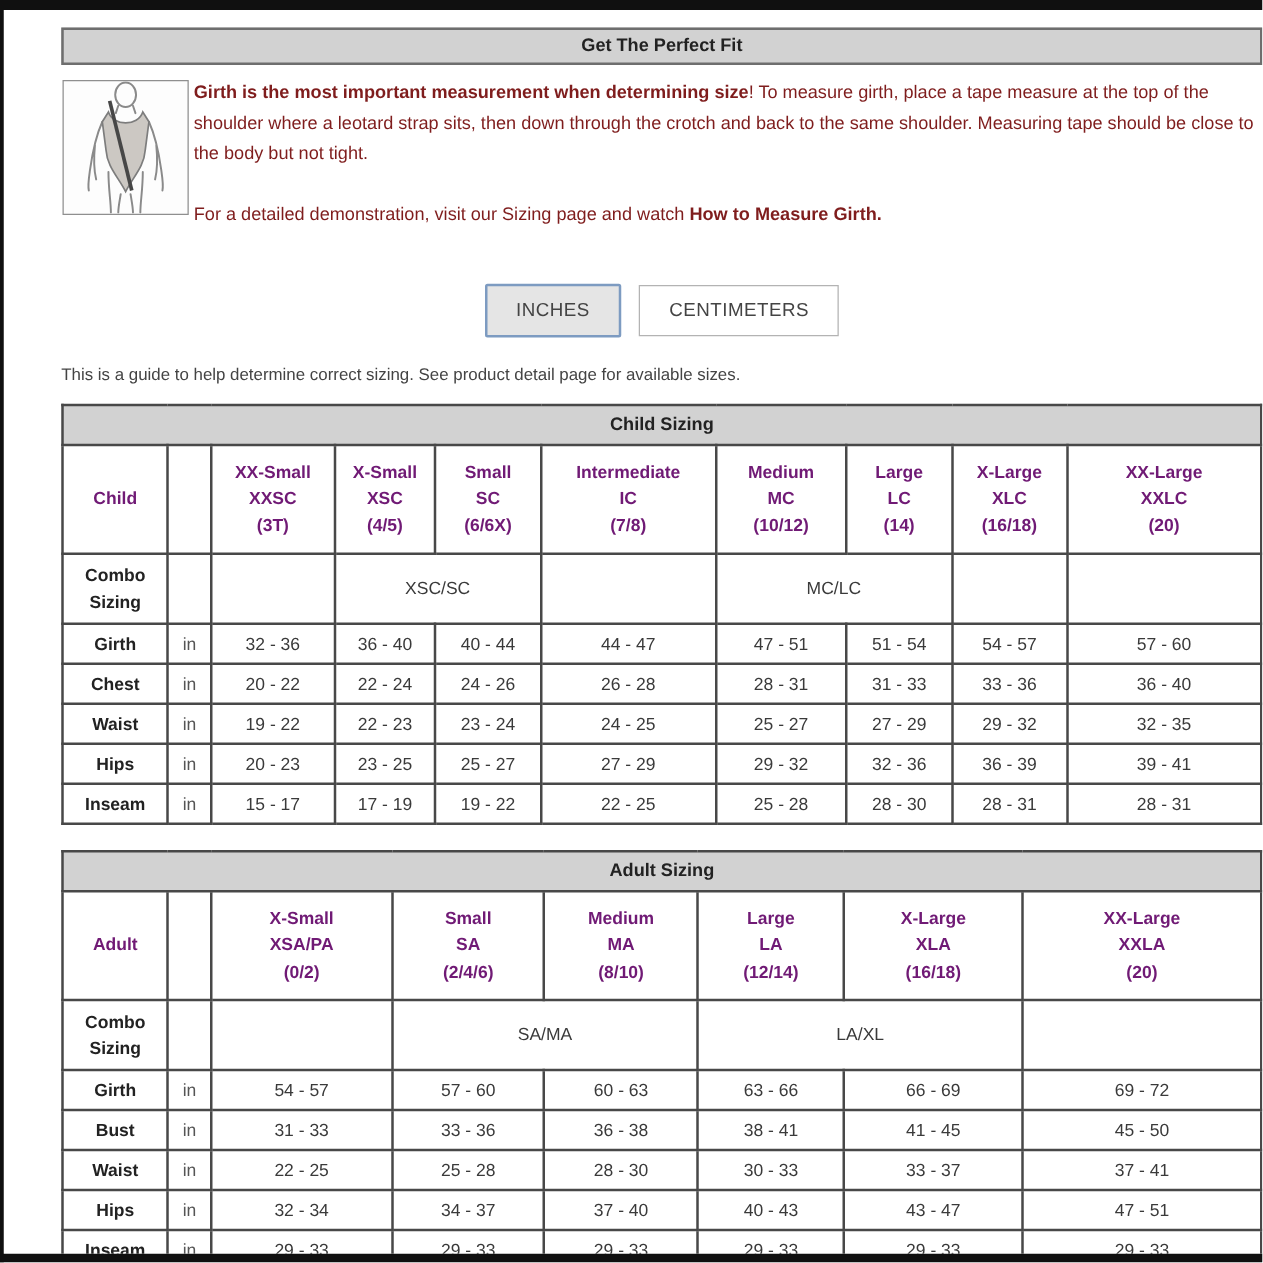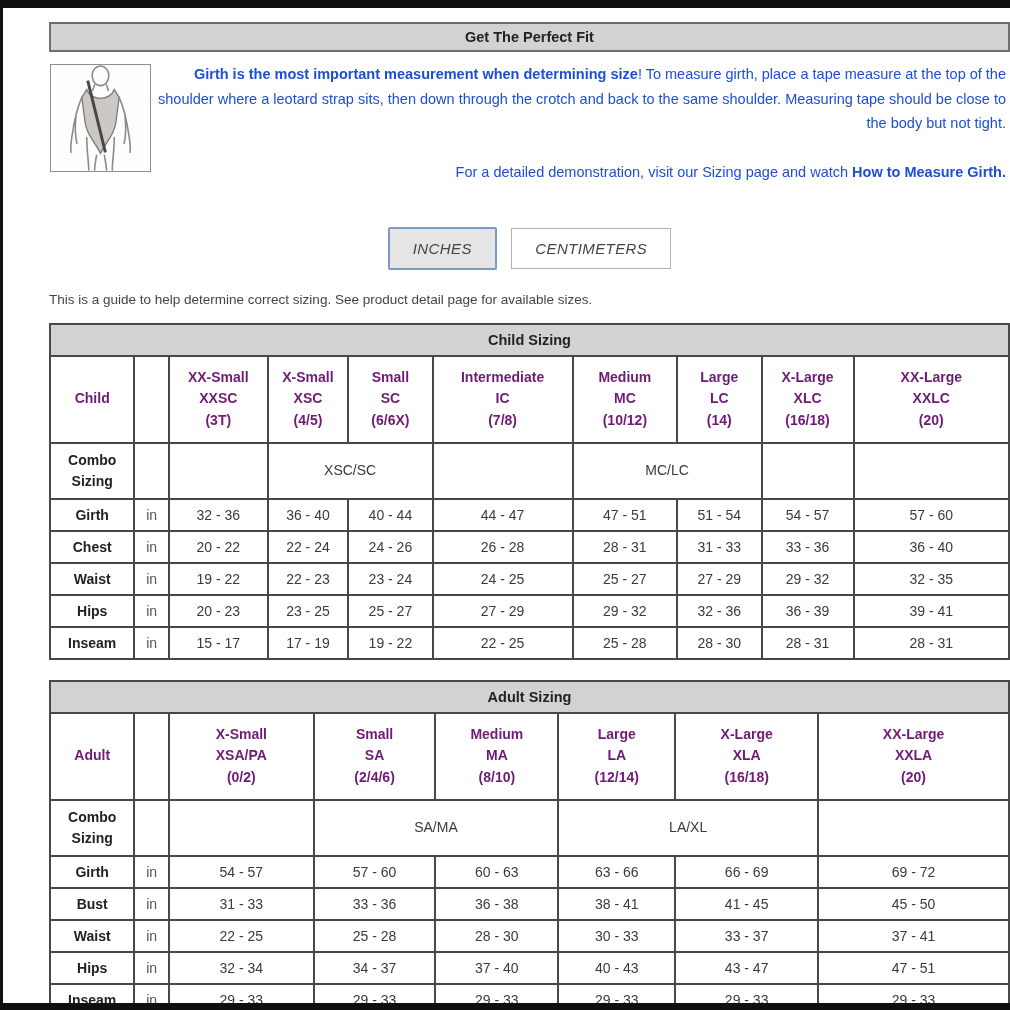--- a/index.html
+++ b/index.html
@@ -17,29 +17,29 @@
     font-weight:bold; font-size:14.5px; color:#222; padding:5px 4px;
   }
 
   .intro { display:flex; margin-top:12px; align-items:flex-start; }
   .figure-box {
     width:101px; height:108px; border:1px solid #8f8f8f; background:#fdfdfd;
     flex:0 0 auto; margin-left:1px;
   }
   .figure-box svg { width:100%; height:100%; display:block; }
   .intro-text {
-    flex:1 1 auto; text-align:right; font-size:14.5px; line-height:1.7;
-    color:#1d4ed8; padding:0 4px; margin-top:-2px;
+    flex:1 1 auto; text-align:left; font-size:14.5px; line-height:1.7;
+    color:#7f1d1d; padding:0 4px; margin-top:-2px;
   }
   .demo-line { margin-top:24px; font-size:14.5px; }
 
   .unit-row { text-align:center; margin-top:42px; }
   .unit-btn {
     display:inline-block; font-size:15px; letter-spacing:0.4px; color:#444;
-    padding:11px 23px; cursor:pointer; vertical-align:middle;font-style:italic;
+    padding:11px 23px; cursor:pointer; vertical-align:middle;
   }
   .unit-btn.selected { background:#e5e5e5; border:2px solid #7d9bc1; border-radius:2px; }
   .unit-btn.unselected { background:#ffffff; border:1px solid #b3b3b3; margin-left:10px; }
 
   .guide-note { margin-top:22px; font-size:13.5px; color:#444; }
 
   table.size-table {
     border-collapse:collapse; width:961px; table-layout:fixed;
     font-size:14px; color:#3a3a3a; margin-top:16px;
   }

